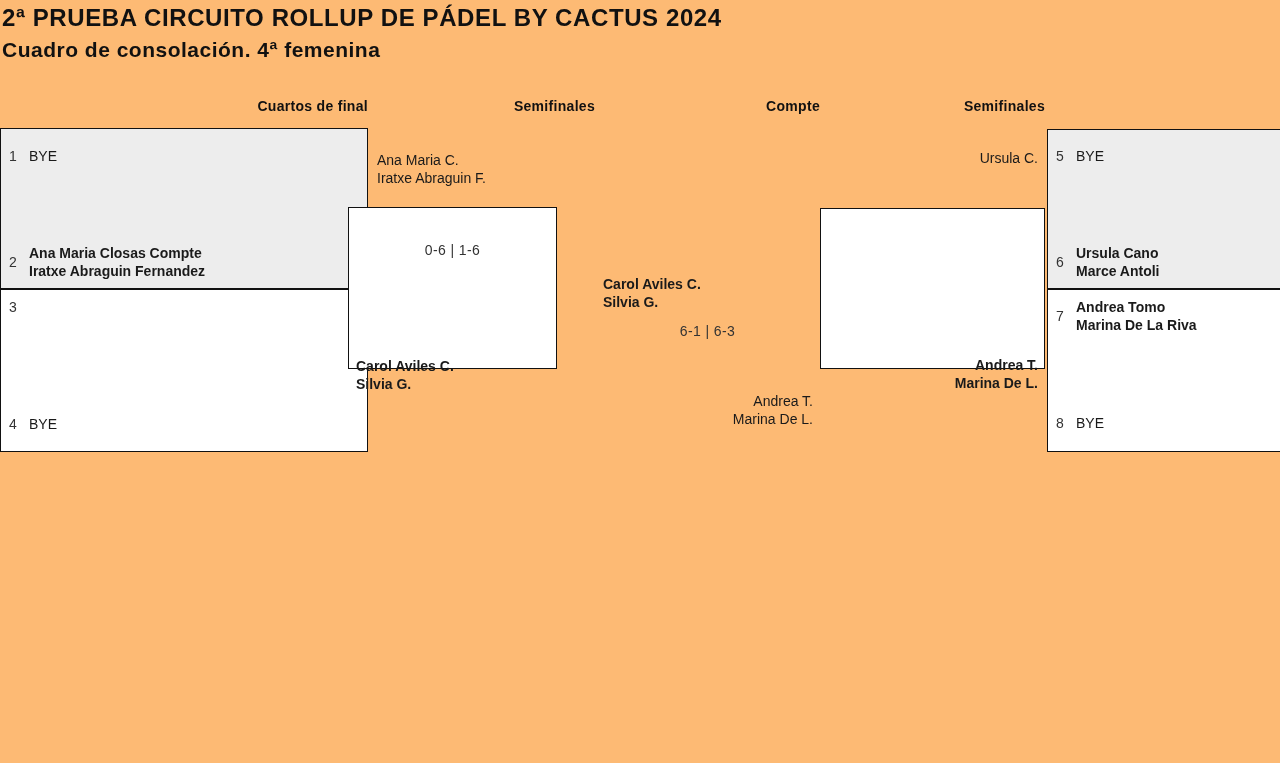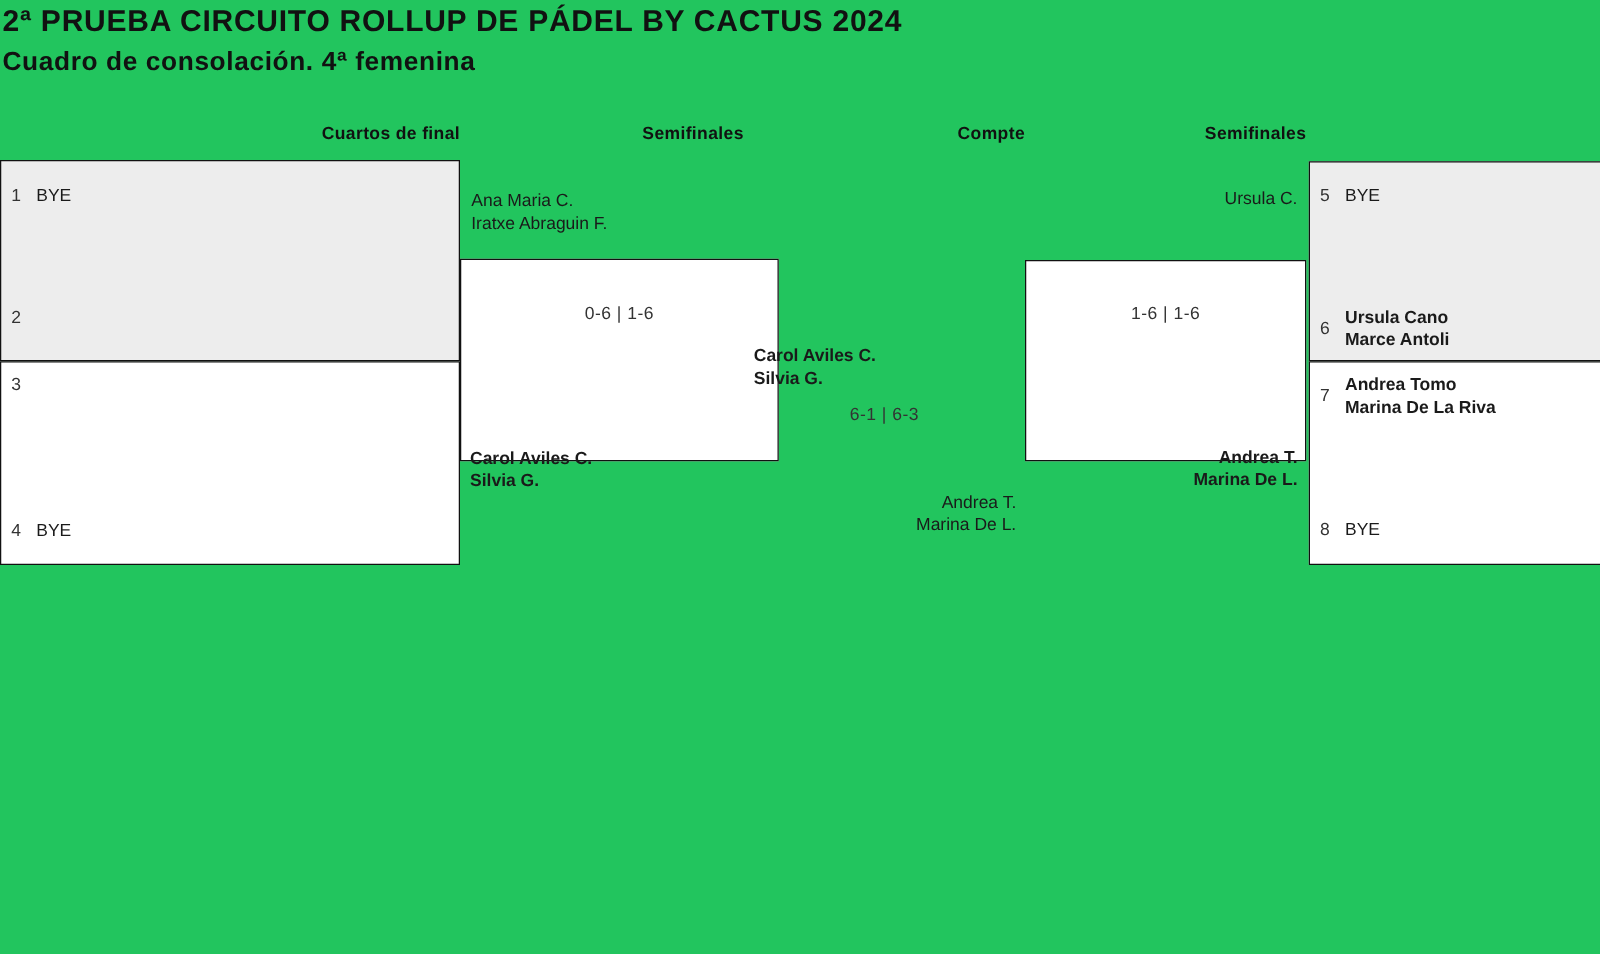--- a/index.html
+++ b/index.html
@@ -1,20 +1,20 @@
 <!DOCTYPE html>
 <html><head>
 <meta charset="utf-8">
 <style>
   * { box-sizing: border-box; }
   html,body { margin:0; padding:0; background:#ffffff; }
   body { font-family:"Liberation Sans", sans-serif; }
   .stage {
     position:relative; width:1280px; height:763px;
-    background:#22c55e; overflow:hidden; color:#1a1a1a;
+    background:#fdba74; overflow:hidden; color:#1a1a1a;
   }
 
   
   .title {
     position:absolute; left:2px; top:4px;
     font-size:24px; font-weight:700; letter-spacing:0.6px;
     color:#111; white-space:nowrap;
   }
   .subtitle {
     position:absolute; left:2px; top:38px;
@@ -81,39 +81,43 @@
   <div class="round-header" style="left:820px;width:225px;">Semifinales</div>
   <div class="round-header" style="left:1047px;width:356px;">Cuartos de final</div>
 
   <div class="mbox grey" style="left:0;top:128px;width:368px;height:161px;">
     <div class="team" style="top:18px;">
       <span class="seed">1</span>
       <div class="names">BYE</div>
     </div>
     <div class="team" style="top:115px;">
       <span class="seed">2</span>
+      <div class="names w">
+        <div>Ana Maria Closas Compte</div>
+        <div>Iratxe Abraguin Fernandez</div>
+      </div>
     </div>
   </div>
 
   <div class="mbox" style="left:0;top:289px;width:368px;height:163px;">
     <div class="team" style="top:8px;">
       <span class="seed">3</span>
     </div>
     <div class="team" style="top:125px;">
       <span class="seed">4</span>
       <div class="names">BYE</div>
     </div>
   </div>
 
   <div class="floating-team" style="left:377px;top:151px;">
     <div>Ana Maria C.</div>
     <div>Iratxe Abraguin F.</div>
   </div>
 
-  <div class="mbox" style="left:368px;top:207px;width:255px;height:162px;">
+  <div class="mbox" style="left:348px;top:207px;width:209px;height:162px;">
     <div class="score" style="top:33px;">0-6 | 1-6</div>
     <div class="floating-team w" style="left:7px;top:104px;">
       <div>Carol Aviles C.</div>
       <div>Silvia G.</div>
     </div>
   </div>
 
   <div class="floating-team w" style="left:603px;top:230px;">
     <div>Carol Aviles C.</div>
     <div>Silvia G.</div>
@@ -122,21 +126,20 @@
   <div class="floating-team ta-r" style="left:595px;width:218px;top:392px;">
     <div>Andrea T.</div>
     <div>Marina De L.</div>
   </div>
 
   <div class="floating-team ta-r" style="left:820px;width:218px;top:149px;">
     <div>Ursula C.</div>
   </div>
 
   <div class="mbox" style="left:820px;top:208px;width:225px;height:161px;">
-    <div class="score" style="top:32px;">1-6 | 1-6</div>
     <div class="floating-team w ta-r" style="right:6px;top:102px;">
       <div>Andrea T.</div>
       <div>Marina De L.</div>
     </div>
   </div>
 
   <div class="mbox grey" style="left:1047px;top:129px;width:240px;height:160px;">
     <div class="team" style="top:17px;">
       <span class="seed">5</span>
       <div class="names">BYE</div>

